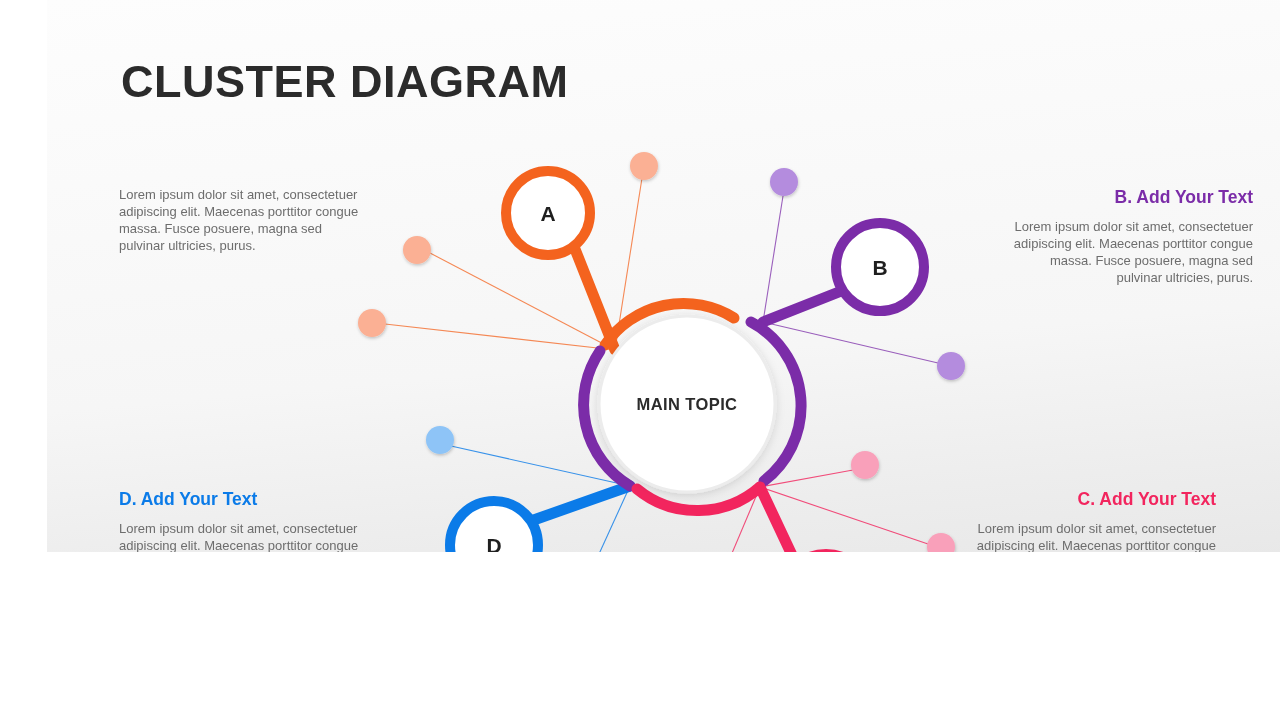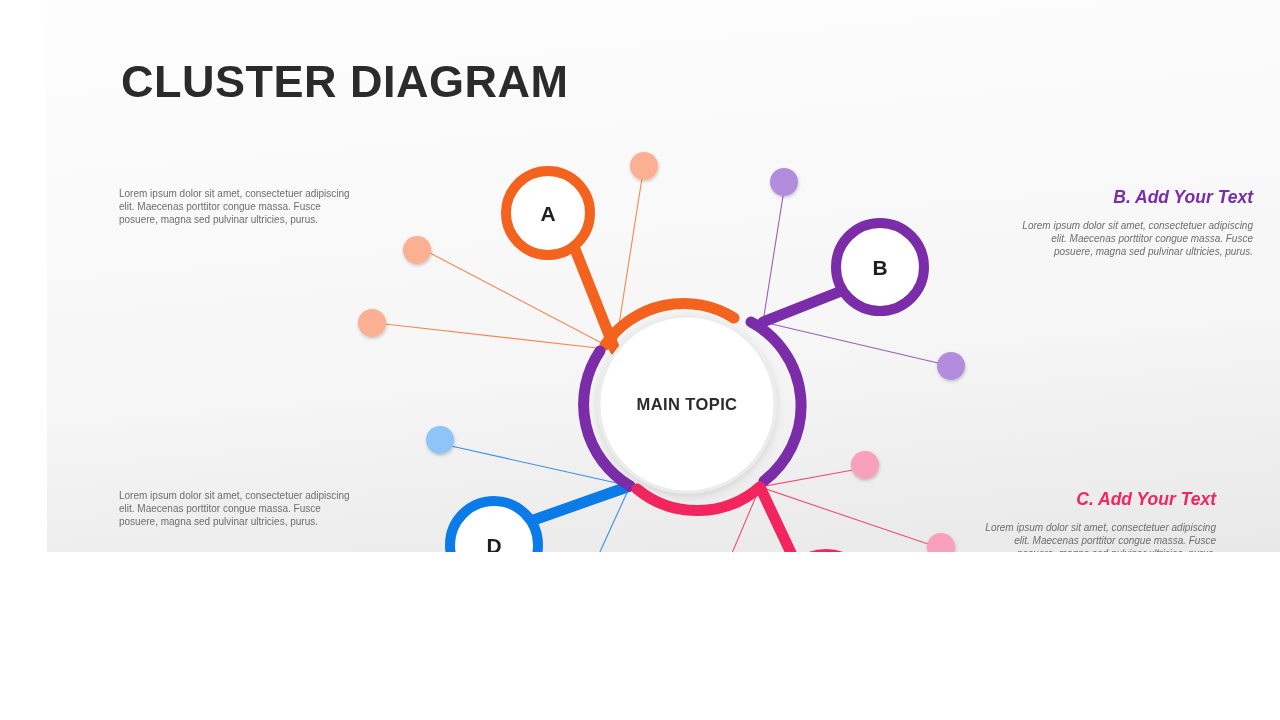--- a/index.html
+++ b/index.html
@@ -37,26 +37,26 @@
     width: 240px;
   }
   .text-block .heading {
     font-size: 17.5px;
     font-weight: bold;
     line-height: 1.2;
     margin-bottom: 11px;
     white-space: nowrap;
   }
   .text-block .body {
-    font-size: 10px;
+    font-size: 13px;
     line-height: 1.3;
     color: #6d6d6d;
   }
   .tb-left  { text-align: left; }
-  .tb-right { text-align: right; font-style: italic; }
+  .tb-right { text-align: right; }
 
   #block-a { left: 72px;  top: 187px; }
   #block-b { left: 966px; top: 187px; }
   #block-d { left: 72px;  top: 489px; }
   #block-c { left: 929px; top: 489px; }
 
   
   #diagram {
     position: absolute;
     left: 0;
@@ -177,16 +177,17 @@
     <div class="heading" style="color:#7B2CA8">B. Add Your Text</div>
     <div class="body">Lorem ipsum dolor sit amet, consectetuer adipiscing elit. Maecenas porttitor congue massa. Fusce posuere, magna sed pulvinar ultricies, purus.</div>
   </div>
 
   <div class="text-block tb-right" id="block-c">
     <div class="heading" style="color:#F2255E">C. Add Your Text</div>
     <div class="body">Lorem ipsum dolor sit amet, consectetuer adipiscing elit. Maecenas porttitor congue massa. Fusce posuere, magna sed pulvinar ultricies, purus.</div>
   </div>
 
   <div class="text-block tb-left" id="block-d">
+    <div class="heading" style="color:#0B7BE8">D. Add Your Text</div>
     <div class="body">Lorem ipsum dolor sit amet, consectetuer adipiscing elit. Maecenas porttitor congue massa. Fusce posuere, magna sed pulvinar ultricies, purus.</div>
   </div>
 
 </div>
 
 </body></html>

